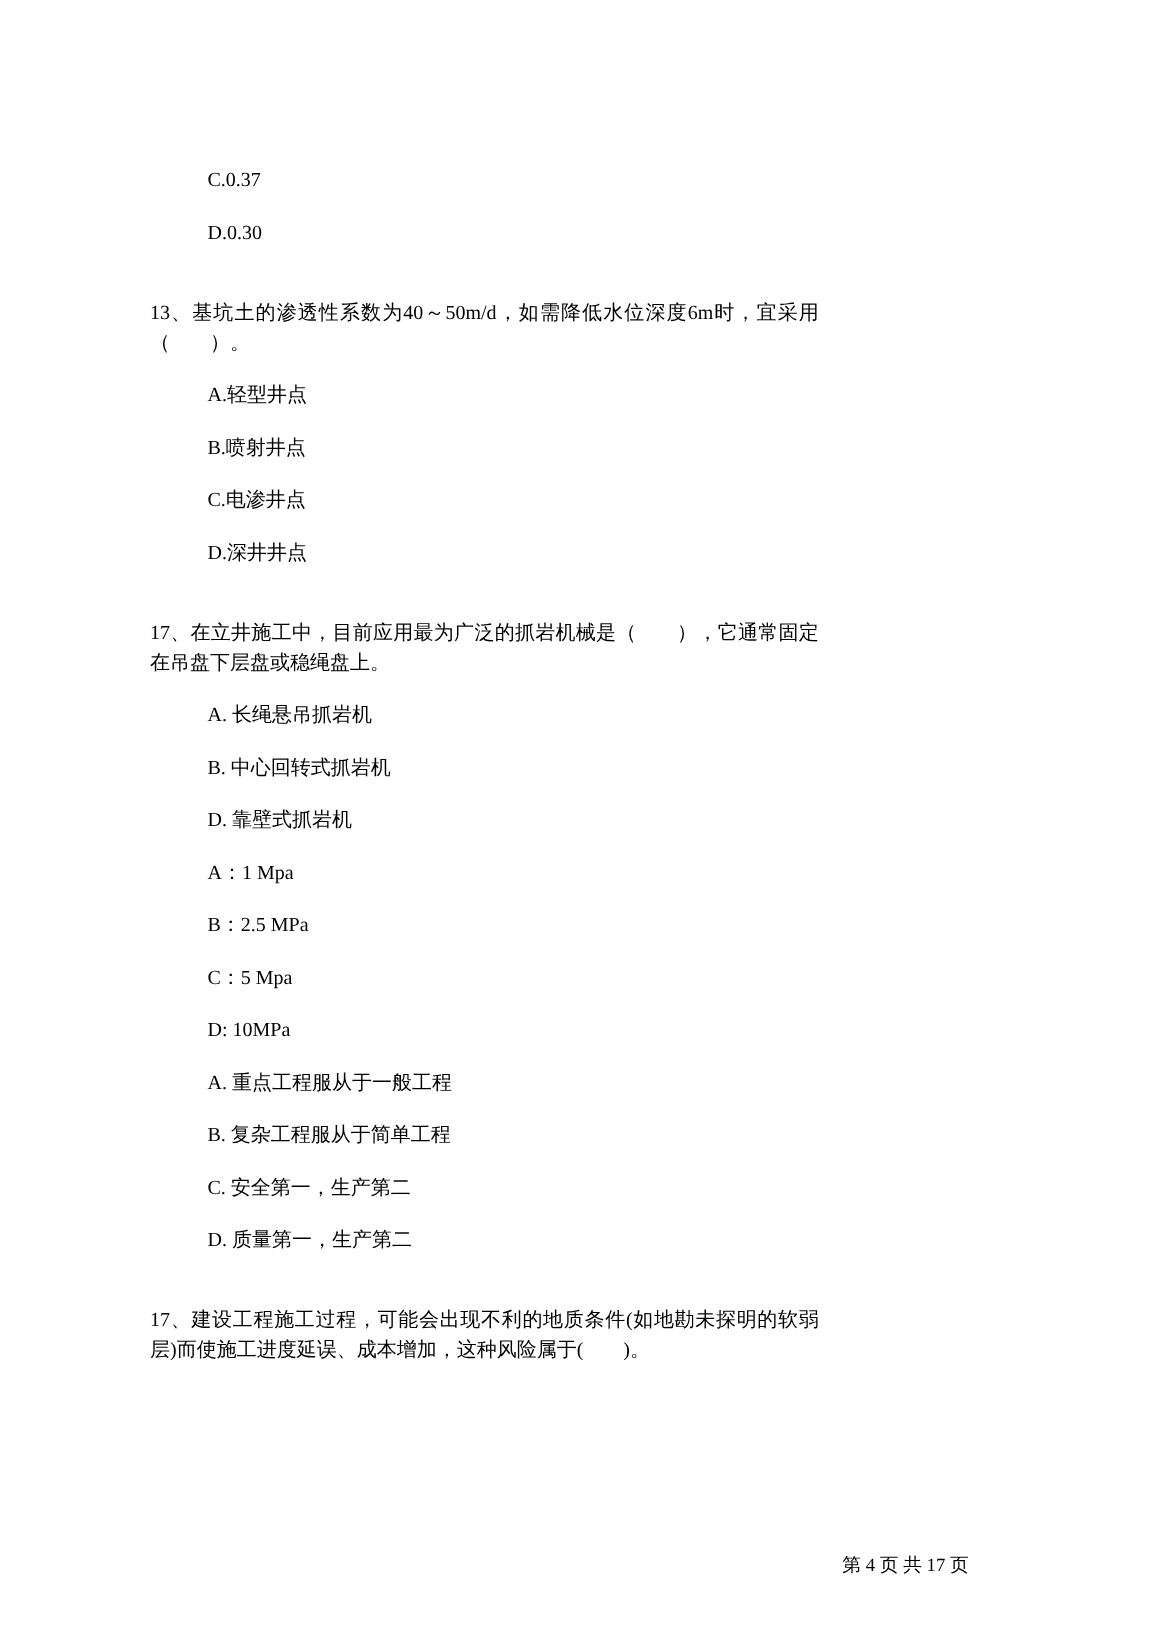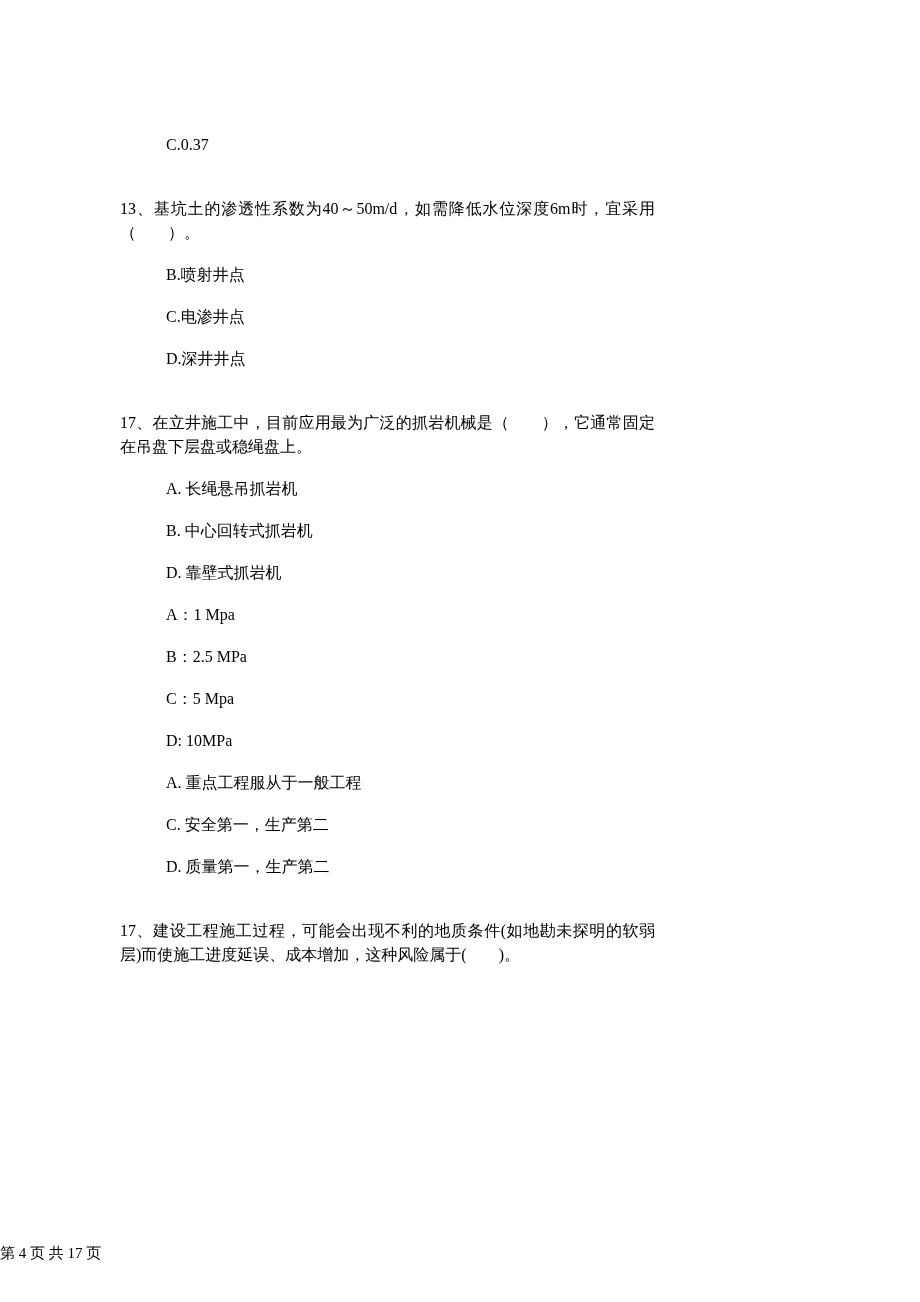--- a/index.html
+++ b/index.html
@@ -26,46 +26,49 @@
   .question {
     margin-top: 40px;
     margin-bottom: 18px;
     text-align: justify;
   }
   .footer {
     position: absolute;
     bottom: 38px;
     left: 0;
     right: 0;
-    text-align: left;
+    text-align: right;
     font-size: 15px;
   }
 </style>
 </head>
 <body>
 
 <div class="page">
 
   <div class="option">C.0.37</div>
+  <div class="option">D.0.30</div>
 
   <div class="question">13、基坑土的渗透性系数为40～50m/d，如需降低水位深度6m时，宜采用（　　）。</div>
+  <div class="option">A.轻型井点</div>
   <div class="option">B.喷射井点</div>
   <div class="option">C.电渗井点</div>
   <div class="option">D.深井井点</div>
 
   <div class="question">17、在立井施工中，目前应用最为广泛的抓岩机械是（　　），它通常固定在吊盘下层盘或稳绳盘上。</div>
   <div class="option">A. 长绳悬吊抓岩机</div>
   <div class="option">B. 中心回转式抓岩机</div>
   <div class="option">D. 靠壁式抓岩机</div>
 
   <div class="option">A：1 Mpa</div>
   <div class="option">B：2.5 MPa</div>
   <div class="option">C：5 Mpa</div>
   <div class="option">D: 10MPa</div>
 
   <div class="option">A. 重点工程服从于一般工程</div>
+  <div class="option">B. 复杂工程服从于简单工程</div>
   <div class="option">C. 安全第一，生产第二</div>
   <div class="option">D. 质量第一，生产第二</div>
 
   <div class="question">17、建设工程施工过程，可能会出现不利的地质条件(如地勘未探明的软弱层)而使施工进度延误、成本增加，这种风险属于(　　)。</div>
 
   <div class="footer">第 4 页 共 17 页</div>
 </div>
 
 </body></html>

